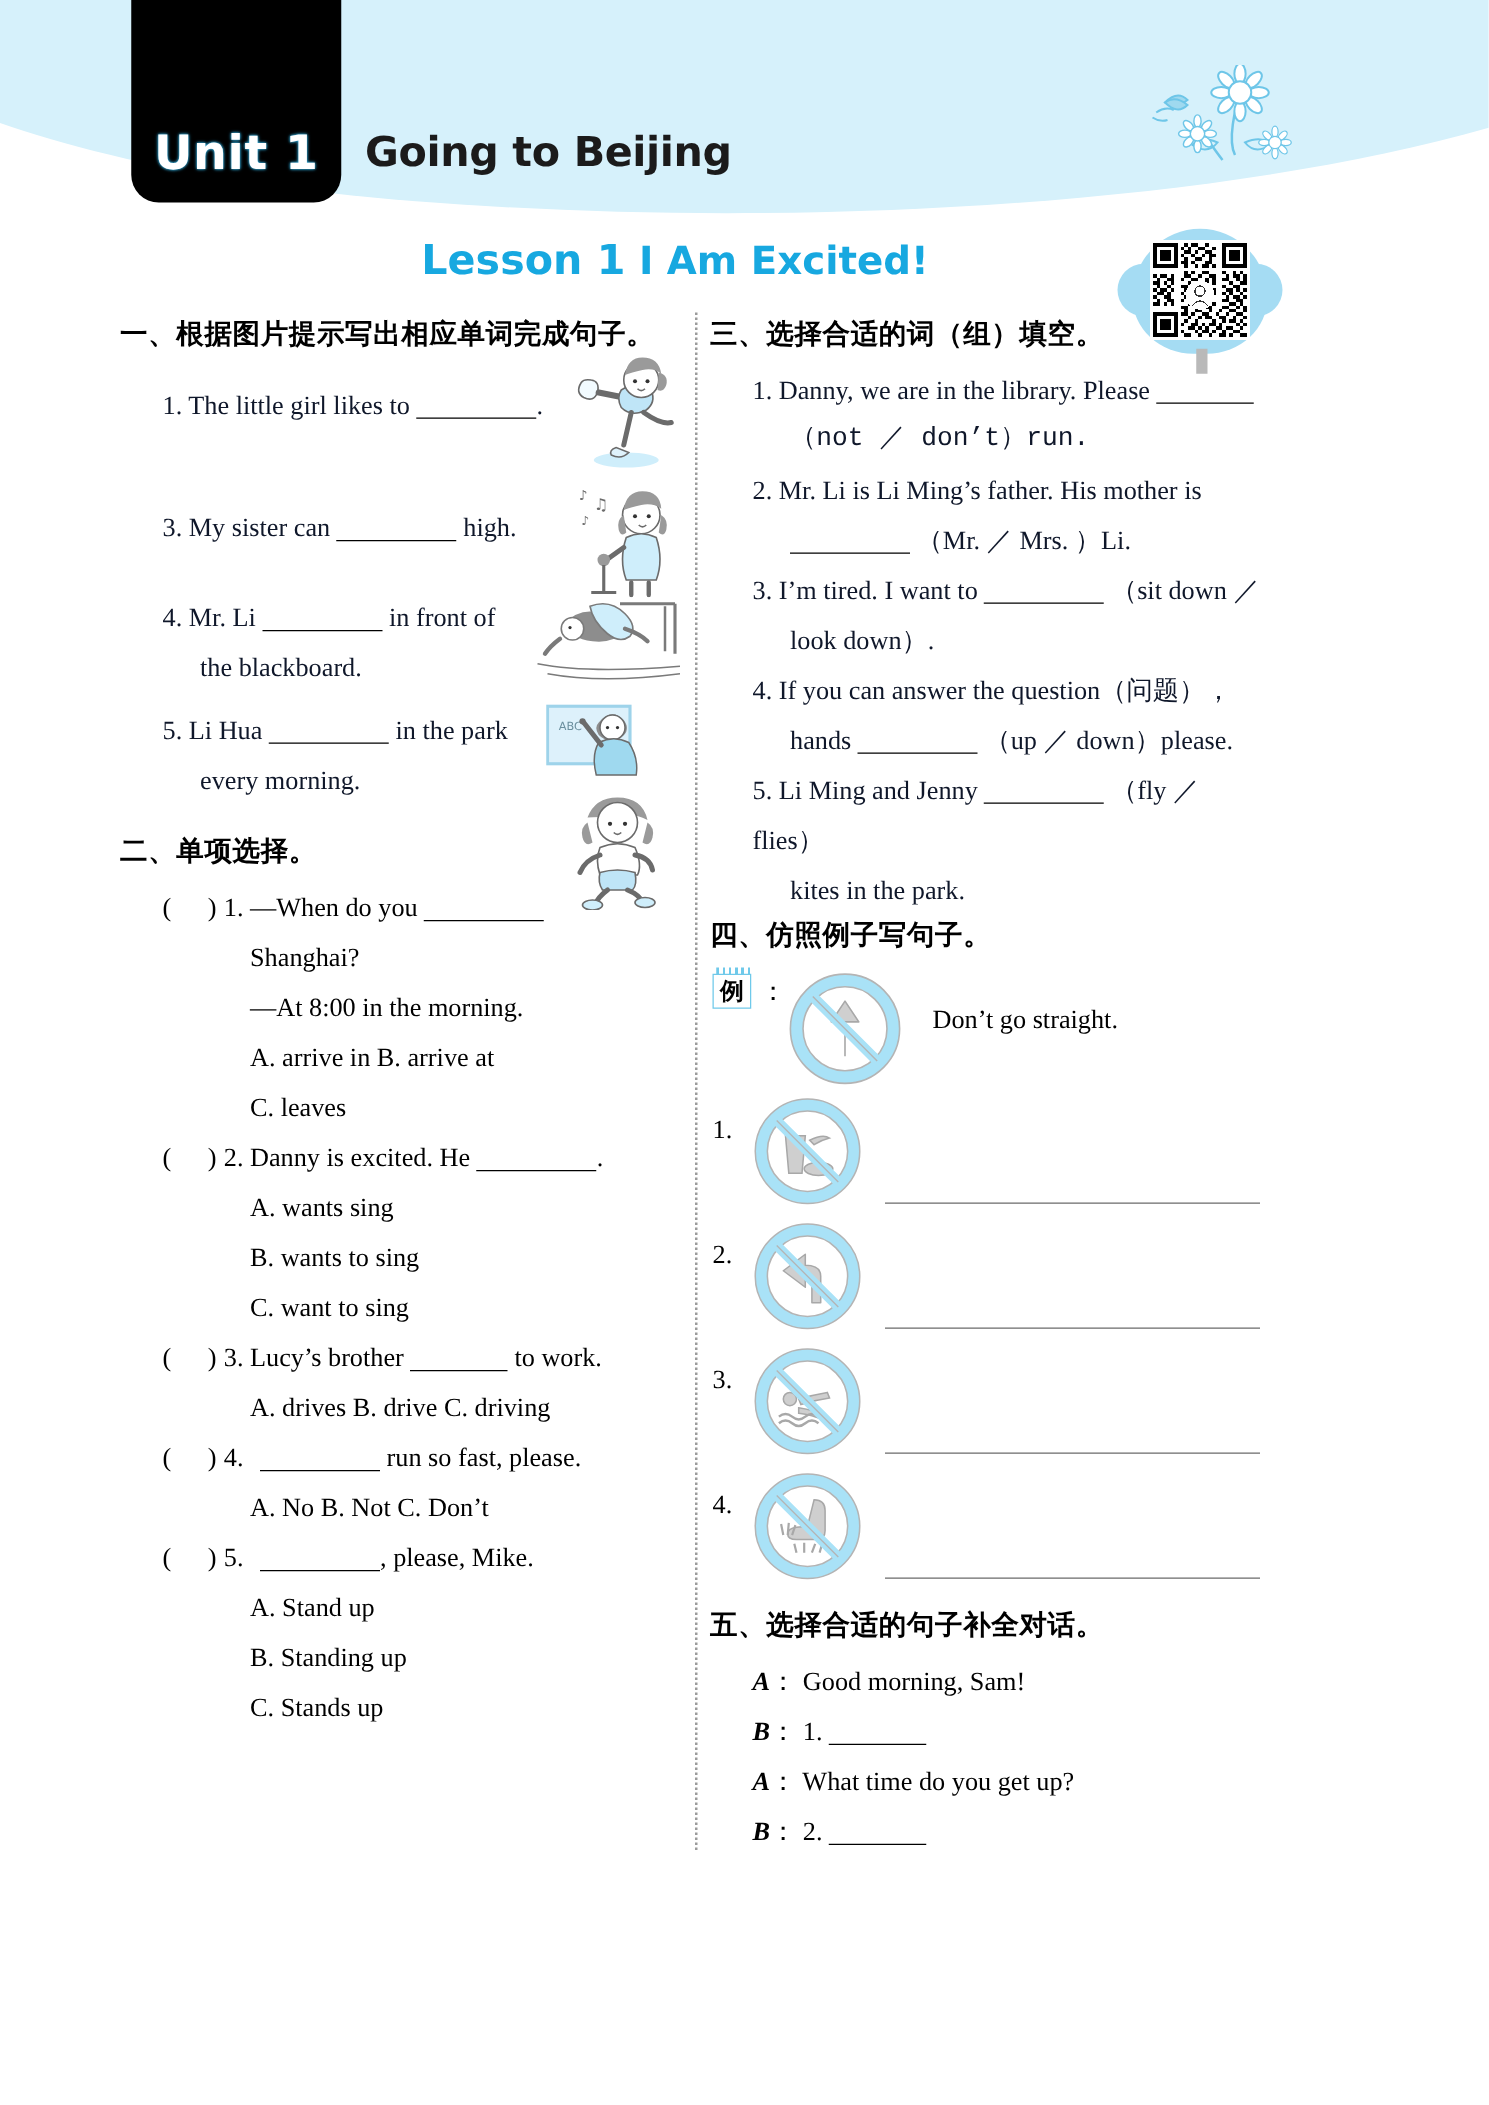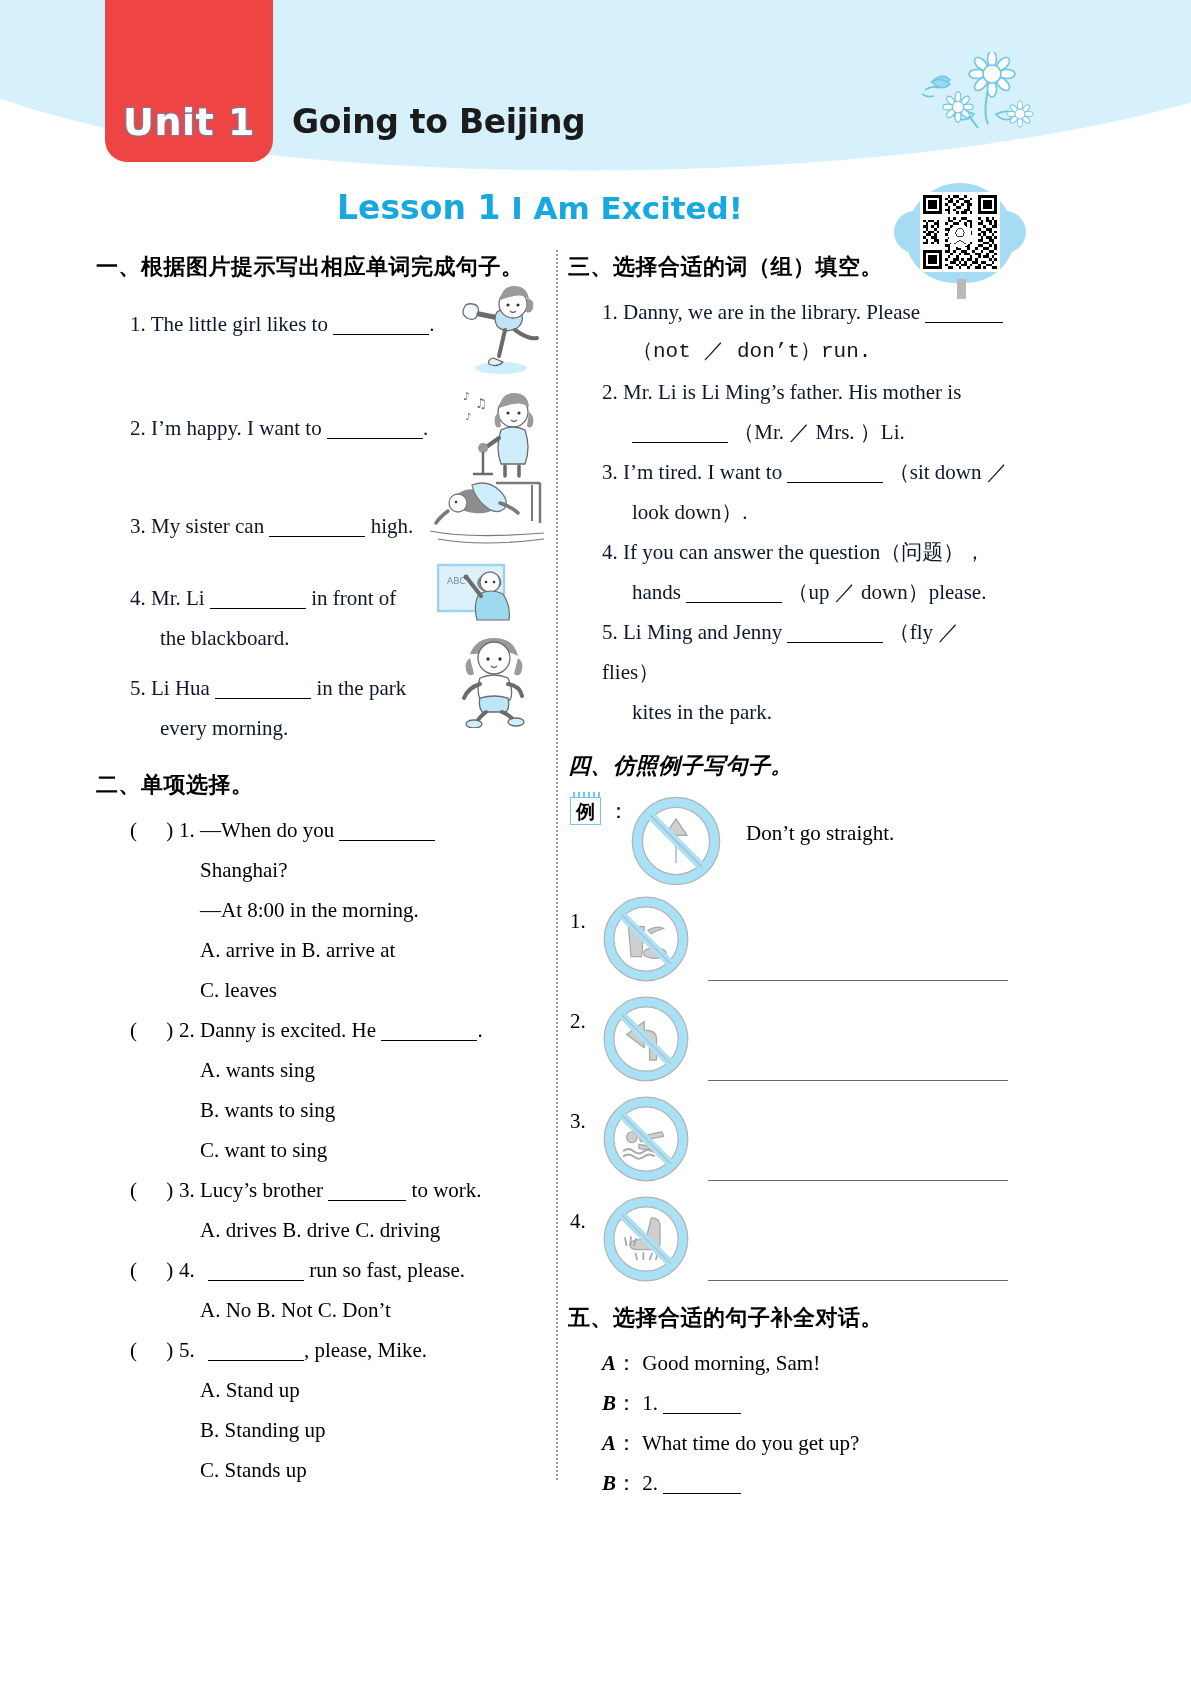--- a/index.html
+++ b/index.html
@@ -10,21 +10,21 @@
     font-family: "Liberation Serif", "DejaVu Serif", serif;
     position: relative;
     overflow: hidden;
   }
 
   
   .header-wrap { position: absolute; top: 0; left: 0; width: 1191px; height: 185px; }
   .header-band { position: absolute; top: 0; left: 0; width: 1191px; height: 175px; }
   .unit-badge {
     position: absolute; left: 105px; top: 0; width: 168px; height: 162px;
-    background: #ef4444; border-radius: 0 0 22px 22px;
+    background: #000000; border-radius: 0 0 22px 22px;
     display: flex; align-items: flex-end; justify-content: center; padding-bottom: 18px;
   }
   .unit-badge-text {
     font-family: "DejaVu Sans", sans-serif; font-weight: bold; font-size: 38px;
     color: #ffffff; letter-spacing: 0.5px;
     text-shadow: 0 0 2px #2fa9d8, 0 0 3px #2fa9d8;
   }
   .unit-title {
     position: absolute; left: 292px; top: 102px;
     font-family: "DejaVu Sans", sans-serif; font-weight: bold;
@@ -232,25 +232,20 @@
 <div class="col-left">
 
   <div class="sec-head">一、根据图片提示写出相应单词完成句子。</div>
 
   <div class="q indent" style="margin-top:22px;">
     <span>1.</span>
     <span>The little girl likes to</span>
     <span class="blank b-md"></span><span>.</span>
   </div>
 
-  <div class="q indent" style="margin-top:64px;">
-    <span>2.</span>
-    <span>I’m happy.  I want to</span>
-    <span class="blank b-md"></span><span>.</span>
-  </div>
 
   <div class="q indent" style="margin-top:58px;">
     <span>3.</span>
     <span>My sister can</span>
     <span class="blank b-md"></span>
     <span>high.</span>
   </div>
 
   <div class="q indent" style="margin-top:32px;">
     <span>4.</span>
@@ -456,21 +451,21 @@
   </div>
 
   <div class="q indent">
     <span>5.</span>
     <span>Li Ming and Jenny</span>
     <span class="blank b-md"></span>
     <span>（fly ／ flies）</span>
     <div style="padding-left:30px;">kites in the park.</div>
   </div>
 
-  <div class="sec-head" style="margin-top:19px;font-style:italic;">四、仿照例子写句子。</div>
+  <div class="sec-head" style="margin-top:1px;">四、仿照例子写句子。</div>
 
   <div style="position:relative; height:100px;">
     <span class="ex-box" style="position:absolute; left:2px; top:6px;">例</span>
     <span style="position:absolute; left:40px; top:6px; font-size:21px;">：</span>
     <svg style="position:absolute; left:62px; top:4px; width:92px; height:92px;" viewBox="0 0 100 100">
       <circle cx="50" cy="50" r="42" fill="none" stroke="#a9e2f7" stroke-width="11"></circle>
       <circle cx="50" cy="50" r="47.5" fill="none" stroke="#b4b4b4" stroke-width="1.4"></circle>
       <circle cx="50" cy="50" r="36.5" fill="none" stroke="#b4b4b4" stroke-width="1.4"></circle>
       <path d="M50 74 L50 44 L38 44 L50 26 L62 44 L50 44" fill="#cfcfcf" stroke="#a8a8a8" stroke-width="1.4" stroke-linejoin="round"></path>
       <line x1="22" y1="22" x2="78" y2="78" stroke="#a9e2f7" stroke-width="9"></line>

